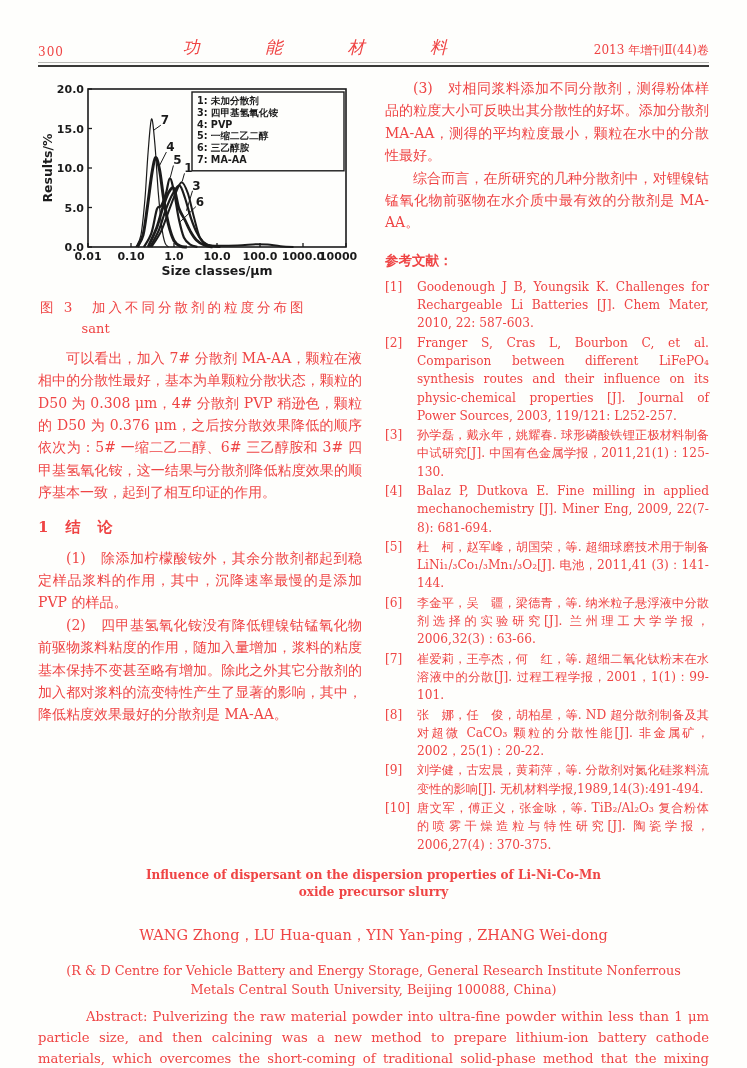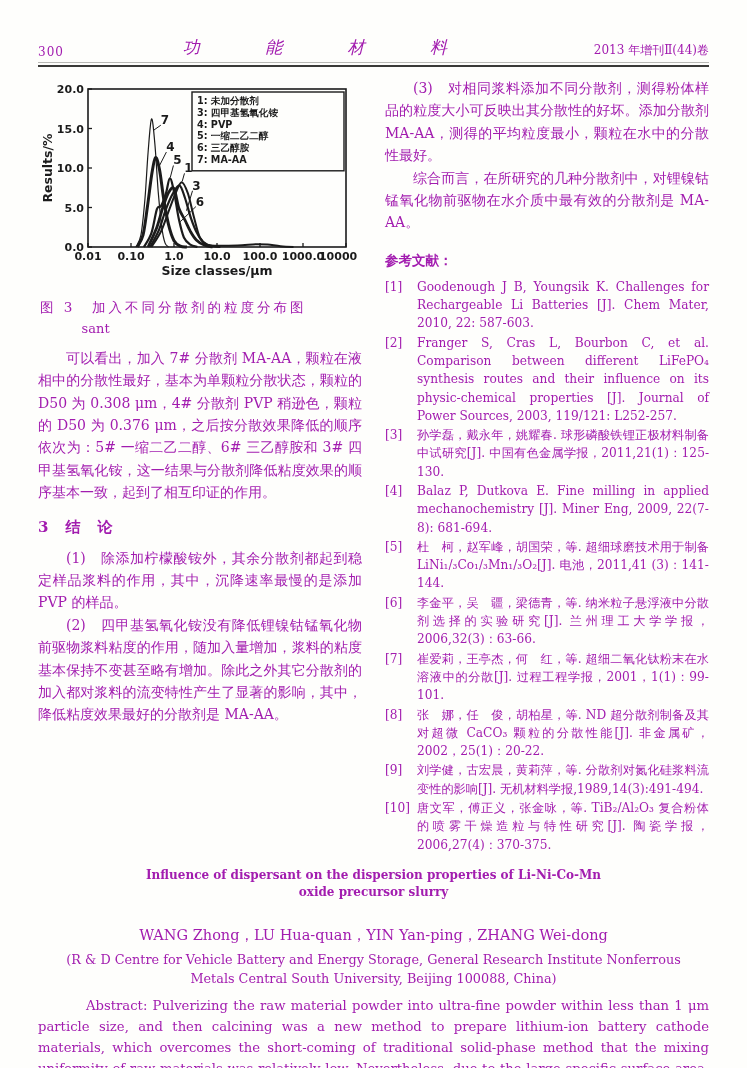--- a/index.html
+++ b/index.html
@@ -1,19 +1,19 @@
 <!DOCTYPE html>
 <html><head>
 <meta charset="utf-8">
 <style>
   html,body{margin:0;padding:0;background:#e8e8e4;}
   .page{
     width:747px;height:1068px;margin:0 auto;background:#fefefc;
     position:relative;box-sizing:border-box;padding:36px 38px 0 38px;
-    font-family:"DejaVu Serif","Liberation Serif",serif;color:#a21caf;
+    font-family:"DejaVu Serif","Liberation Serif",serif;color:#ef4444;
     overflow:hidden;
   }
   
   .hdr{display:flex;align-items:flex-end;justify-content:space-between;
     font-size:12px;padding-bottom:3px;border-bottom:1px solid #b9b9b5;}
   .hdr-page{font-size:12px;letter-spacing:1px;}
   .hdr-journal{font-size:17px;font-weight:normal;font-style:italic;
     letter-spacing:30px;text-indent:30px;transform:translateX(-14px);}
   .hdr-issue{font-size:12px;}
   .hdr-rule{border-bottom:2px solid #3a3a38;margin-top:2px;margin-bottom:10px;}
@@ -30,21 +30,21 @@
   .sec-head{font-size:15px;font-weight:bold;margin:14px 0 10px 0;letter-spacing:1px;}
   
   .refs-head{font-size:13.5px;font-weight:bold;margin:18px 0 8px 0;}
   .ref-row{display:flex;font-size:12.2px;line-height:1.5;margin-bottom:1px;}
   .ref-num{width:32px;flex:none;}
   .ref-text{flex:1;text-align:justify;}
   
   .en-sec{margin-top:12px;}
   .en-title{font-size:12px;font-weight:bold;text-align:center;line-height:1.45;}
   .en-authors{font-size:14.5px;text-align:center;margin-top:24px;}
-  .en-affil{font-size:12.8px;text-align:center;line-height:1.5;margin-top:5px;}
+  .en-affil{font-size:12.8px;text-align:center;line-height:1.5;margin-top:16px;}
   .abstract{font-size:13.2px;line-height:1.58;text-align:justify;margin-top:8px;}
   .abstract b{font-weight:normal;margin-left:48px;}
   
   svg text{font-family:"DejaVu Sans","Liberation Sans",sans-serif;}
 </style>
 </head>
 <body>
 
 <div class="page">
 
@@ -114,21 +114,21 @@
             <text x="157" y="84" font-size="9.6" text-anchor="start" font-weight="bold" fill="#1b1b1b">7: MA-AA</text>
           </svg>
         <div class="fig-caption-zh">图 3　加入不同分散剂的粒度分布图</div>
         <div class="fig-caption-en">
           <div class="l2">sant</div>
         </div>
       </div>
 
       <p class="para" style="margin-top:8px">可以看出，加入 7# 分散剂 MA-AA，颗粒在液相中的分散性最好，基本为单颗粒分散状态，颗粒的 D50 为 0.308 μm，4# 分散剂 PVP 稍逊色，颗粒的 D50 为 0.376 μm，之后按分散效果降低的顺序依次为：5# 一缩二乙二醇、6# 三乙醇胺和 3# 四甲基氢氧化铵，这一结果与分散剂降低粘度效果的顺序基本一致，起到了相互印证的作用。</p>
 
-      <div class="sec-head">3　结　论</div>
+      <div class="sec-head">1　结　论</div>
 
       <p class="para">(1)　除添加柠檬酸铵外，其余分散剂都起到稳定样品浆料的作用，其中，沉降速率最慢的是添加 PVP 的样品。</p>
       <p class="para">(2)　四甲基氢氧化铵没有降低锂镍钴锰氧化物前驱物浆料粘度的作用，随加入量增加，浆料的粘度基本保持不变甚至略有增加。除此之外其它分散剂的加入都对浆料的流变特性产生了显著的影响，其中，降低粘度效果最好的分散剂是 MA-AA。</p>
     </div>
 
     <div class="col">
       <p class="para">(3)　对相同浆料添加不同分散剂，测得粉体样品的粒度大小可反映出其分散性的好坏。添加分散剂 MA-AA，测得的平均粒度最小，颗粒在水中的分散性最好。</p>
       <p class="para">综合而言，在所研究的几种分散剂中，对锂镍钴锰氧化物前驱物在水介质中最有效的分散剂是 MA-AA。</p>
 
       <div class="refs-head">参考文献：</div>

